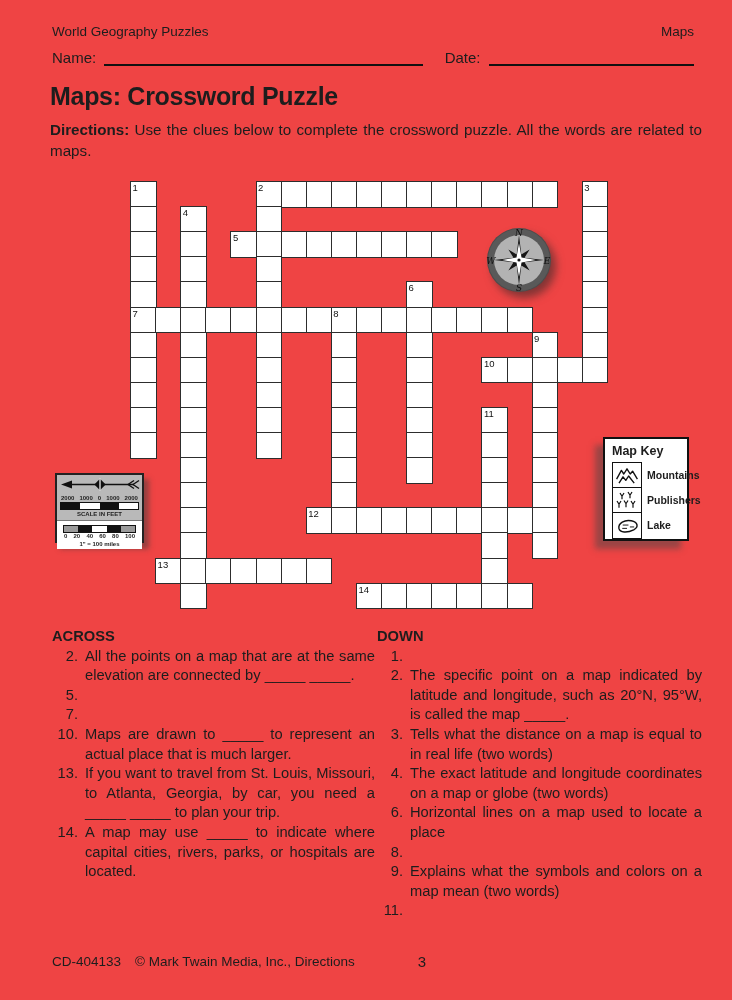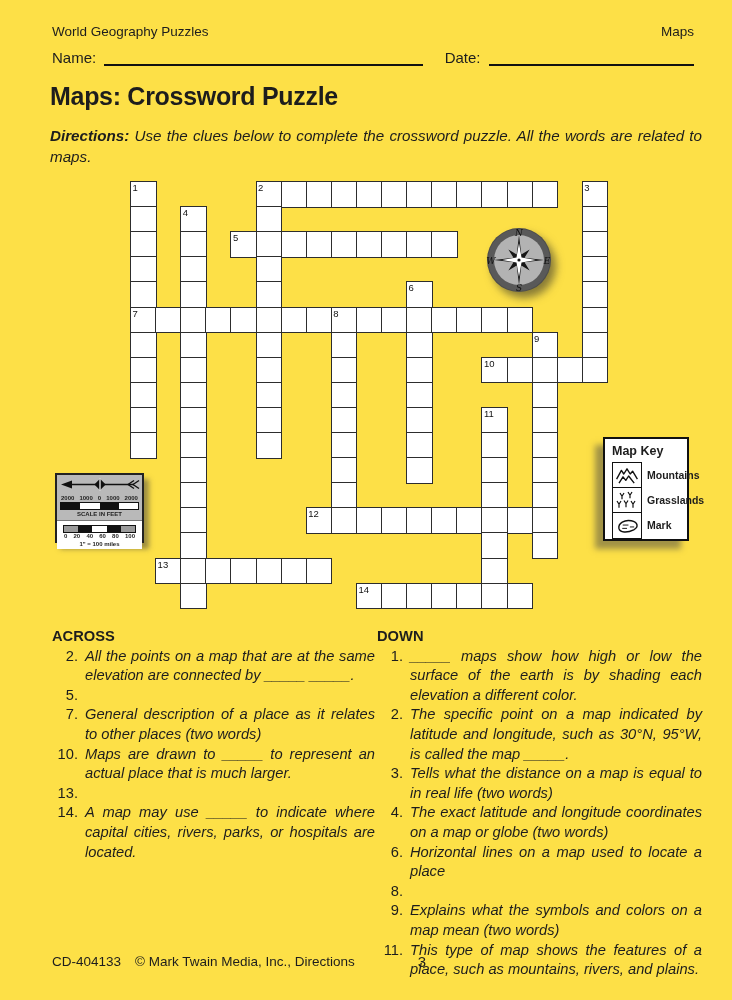--- a/index.html
+++ b/index.html
@@ -1,27 +1,27 @@
 <!DOCTYPE html>
 <html><head>
 <meta charset="utf-8">
 <style>
   html,body{margin:0;padding:0;background:#e8e8e8;}
-  .page{position:relative;width:732px;height:1000px;background:#fde047;
+  .page{position:relative;width:732px;height:1000px;background:#ef4444;
         font-family:"Liberation Sans",sans-serif;color:#1d1d1d;overflow:hidden;margin:0 auto;}
   
   .runhead{position:absolute;top:24px;left:52px;right:38px;display:flex;justify-content:space-between;
            font-size:13.5px;}
   .formline{position:absolute;top:49px;left:52px;right:38px;display:flex;align-items:flex-end;font-size:15px;}
   .fill-line{border-bottom:2px solid #111;height:14px;}
   .nameline{flex:3.1;margin-left:8px;}
   .dateline{flex:2.0;margin-left:8px;}
   .datelabel{margin-left:22px;}
   .pagetitle{position:absolute;top:82px;left:50px;font-size:25px;font-weight:bold;letter-spacing:-0.3px;}
-  .directions{position:absolute;top:126px;left:50px;width:652px;font-size:15.2px;line-height:20.5px;text-align:justify;font-style:italic;}
+  .directions{position:absolute;top:120px;left:50px;width:652px;font-size:15.2px;line-height:20.5px;text-align:justify;}
   .directions b{font-weight:bold;}
   
   .grid{position:absolute;left:130px;top:181px;width:478px;height:428px;}
   .cell{position:absolute;width:26.5px;height:26.5px;border:1.7px solid #2d2d2d;box-sizing:border-box;background:#fff;}
   .cellnum{position:absolute;font-size:9.5px;line-height:10px;color:#111;z-index:3;}
   
   .compass{position:absolute;left:485px;top:226px;width:68px;height:68px;
            filter:drop-shadow(5px 6px 4px rgba(40,40,40,0.55));}
   
   .scalefig{position:absolute;left:55px;top:473px;width:89px;height:70px;border:2px solid #222;
@@ -40,21 +40,21 @@
   .mk-box{width:30px;height:27px;border:1.8px solid #111;box-sizing:border-box;background:#fff;
           margin-bottom:-1.8px;display:flex;align-items:center;justify-content:center;flex:none;}
   .mk-label{font-size:10.5px;font-weight:bold;margin-left:5px;}
   
   .cluecol{position:absolute;top:627px;font-size:14.7px;line-height:19.6px;}
   .acrosscol{left:52px;width:323px;}
   .downcol{left:377px;width:325px;}
   .clue-heading{font-weight:bold;}
   .clue{display:flex;}
   .cnum{width:33px;text-align:right;flex:none;padding-right:7px;box-sizing:border-box;}
-  .ctext{flex:1;text-align:justify;font-style:italic;}
+  .ctext{flex:1;text-align:justify;}
   
   .footer{position:absolute;top:954px;left:52px;right:38px;font-size:13.5px;display:flex;}
   .footpage{position:absolute;left:330px;width:80px;text-align:center;font-size:15px;top:-1px;}
   .pubspace{margin-left:14px;}
 </style>
 </head>
 <body>
 
 <div class="page">
 
@@ -301,71 +301,70 @@
             <svg width="24" height="20" viewBox="0 0 24 20">
               <g stroke="#101010" stroke-width="1.2" fill="none">
                 <path d="M5,2 l2,3.2 l2,-3.2 M7,5.2 l0,3"></path>
                 <path d="M13,1 l2,3.2 l2,-3.2 M15,4.2 l0,3"></path>
                 <path d="M2,10 l2,3.2 l2,-3.2 M4,13.2 l0,3.5"></path>
                 <path d="M9,9.5 l2,3.2 l2,-3.2 M11,12.7 l0,3.5"></path>
                 <path d="M16,10 l2,3.2 l2,-3.2 M18,13.2 l0,3.5"></path>
               </g>
             </svg>
           </span>
-          <span class="mk-label">Grasslands</span>
+          <span class="mk-label">Publishers</span>
         </div>
         <div class="mk-item">
           <span class="mk-box">
             <svg width="25" height="20" viewBox="0 0 26 21">
               <path d="M4,13 C3,7.5 10,3.5 17,5 C24,6.5 25,11.5 19.5,14.5 C12.5,18 5,17.5 4,13 Z" fill="#ffffff" stroke="#101010" stroke-width="1.5"></path>
               <path d="M8,9.5 h6 M15.5,11.5 h4.5 M7.5,13 h5" stroke="#101010" stroke-width="1" fill="none"></path>
             </svg>
           </span>
-          <span class="mk-label">Mark</span>
+          <span class="mk-label">Lake</span>
         </div>
       </div>
   </div>
 
   <div class="cluecol acrosscol">
     <div class="clue-heading">ACROSS</div>
     <div id="across-list">
         <div class="clue">
           <span class="cnum">2.</span>
           <span class="ctext">All the points on a map that are at the same elevation are connected by _____ _____.</span>
         </div>
         <div class="clue">
           <span class="cnum">5.</span>
         </div>
         <div class="clue">
           <span class="cnum">7.</span>
-          <span class="ctext">General description of a place as it relates to other places (two words)</span>
         </div>
         <div class="clue">
           <span class="cnum">10.</span>
           <span class="ctext">Maps are drawn to _____ to represent an actual place that is much larger.</span>
         </div>
         <div class="clue">
           <span class="cnum">13.</span>
+          <span class="ctext">If you want to travel from St. Louis, Missouri, to Atlanta, Georgia, by car, you need a _____ _____ to plan your trip.</span>
         </div>
         <div class="clue">
           <span class="cnum">14.</span>
           <span class="ctext">A map may use _____ to indicate where capital cities, rivers, parks, or hospitals are located.</span>
         </div>
       </div>
   </div>
   <div class="cluecol downcol">
     <div class="clue-heading">DOWN</div>
     <div id="down-list">
         <div class="clue">
           <span class="cnum">1.</span>
-          <span class="ctext">_____ maps show how high or low the surface of the earth is by shading each elevation a different color.</span>
         </div>
         <div class="clue">
           <span class="cnum">2.</span>
-          <span class="ctext">The specific point on a map indicated by latitude and longitude, such as 30°N, 95°W, is called the map _____.</span>
+          <span class="ctext">The specific point on a map indicated by latitude and longitude, such as 20°N, 95°W, is called the map _____.</span>
         </div>
         <div class="clue">
           <span class="cnum">3.</span>
           <span class="ctext">Tells what the distance on a map is equal to in real life (two words)</span>
         </div>
         <div class="clue">
           <span class="cnum">4.</span>
           <span class="ctext">The exact latitude and longitude coordinates on a map or globe (two words)</span>
         </div>
         <div class="clue">
@@ -374,21 +373,20 @@
         </div>
         <div class="clue">
           <span class="cnum">8.</span>
         </div>
         <div class="clue">
           <span class="cnum">9.</span>
           <span class="ctext">Explains what the symbols and colors on a map mean (two words)</span>
         </div>
         <div class="clue">
           <span class="cnum">11.</span>
-          <span class="ctext">This type of map shows the features of a place, such as mountains, rivers, and plains.</span>
         </div>
       </div>
   </div>
 
   <div class="footer">
     <span>CD-404133</span>
     <span class="pubspace">© Mark Twain Media, Inc., Directions</span>
     <span class="footpage">3</span>
   </div>
 

